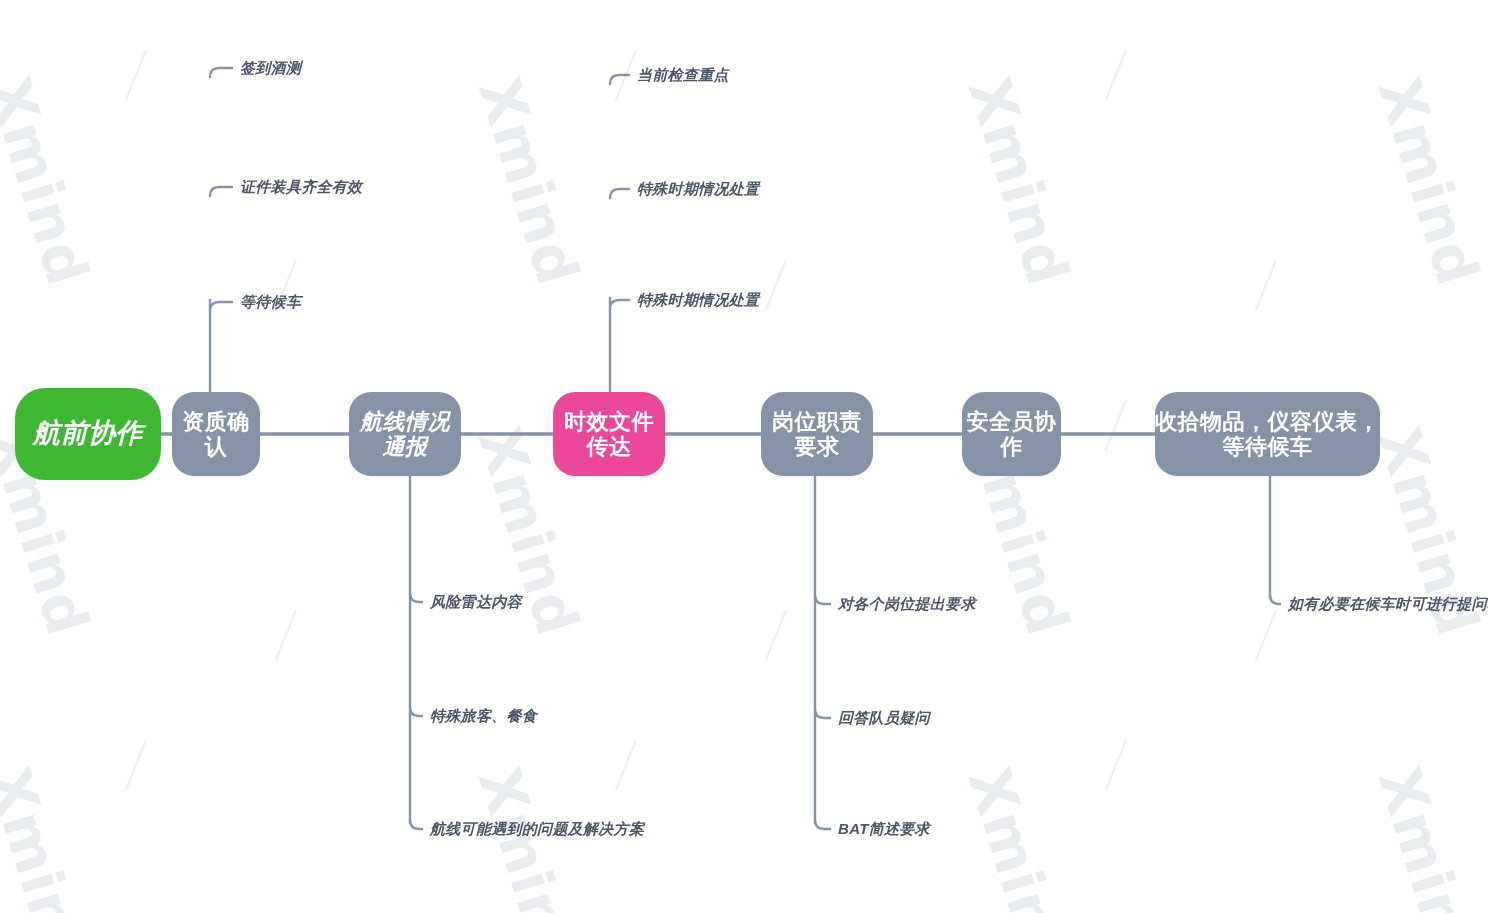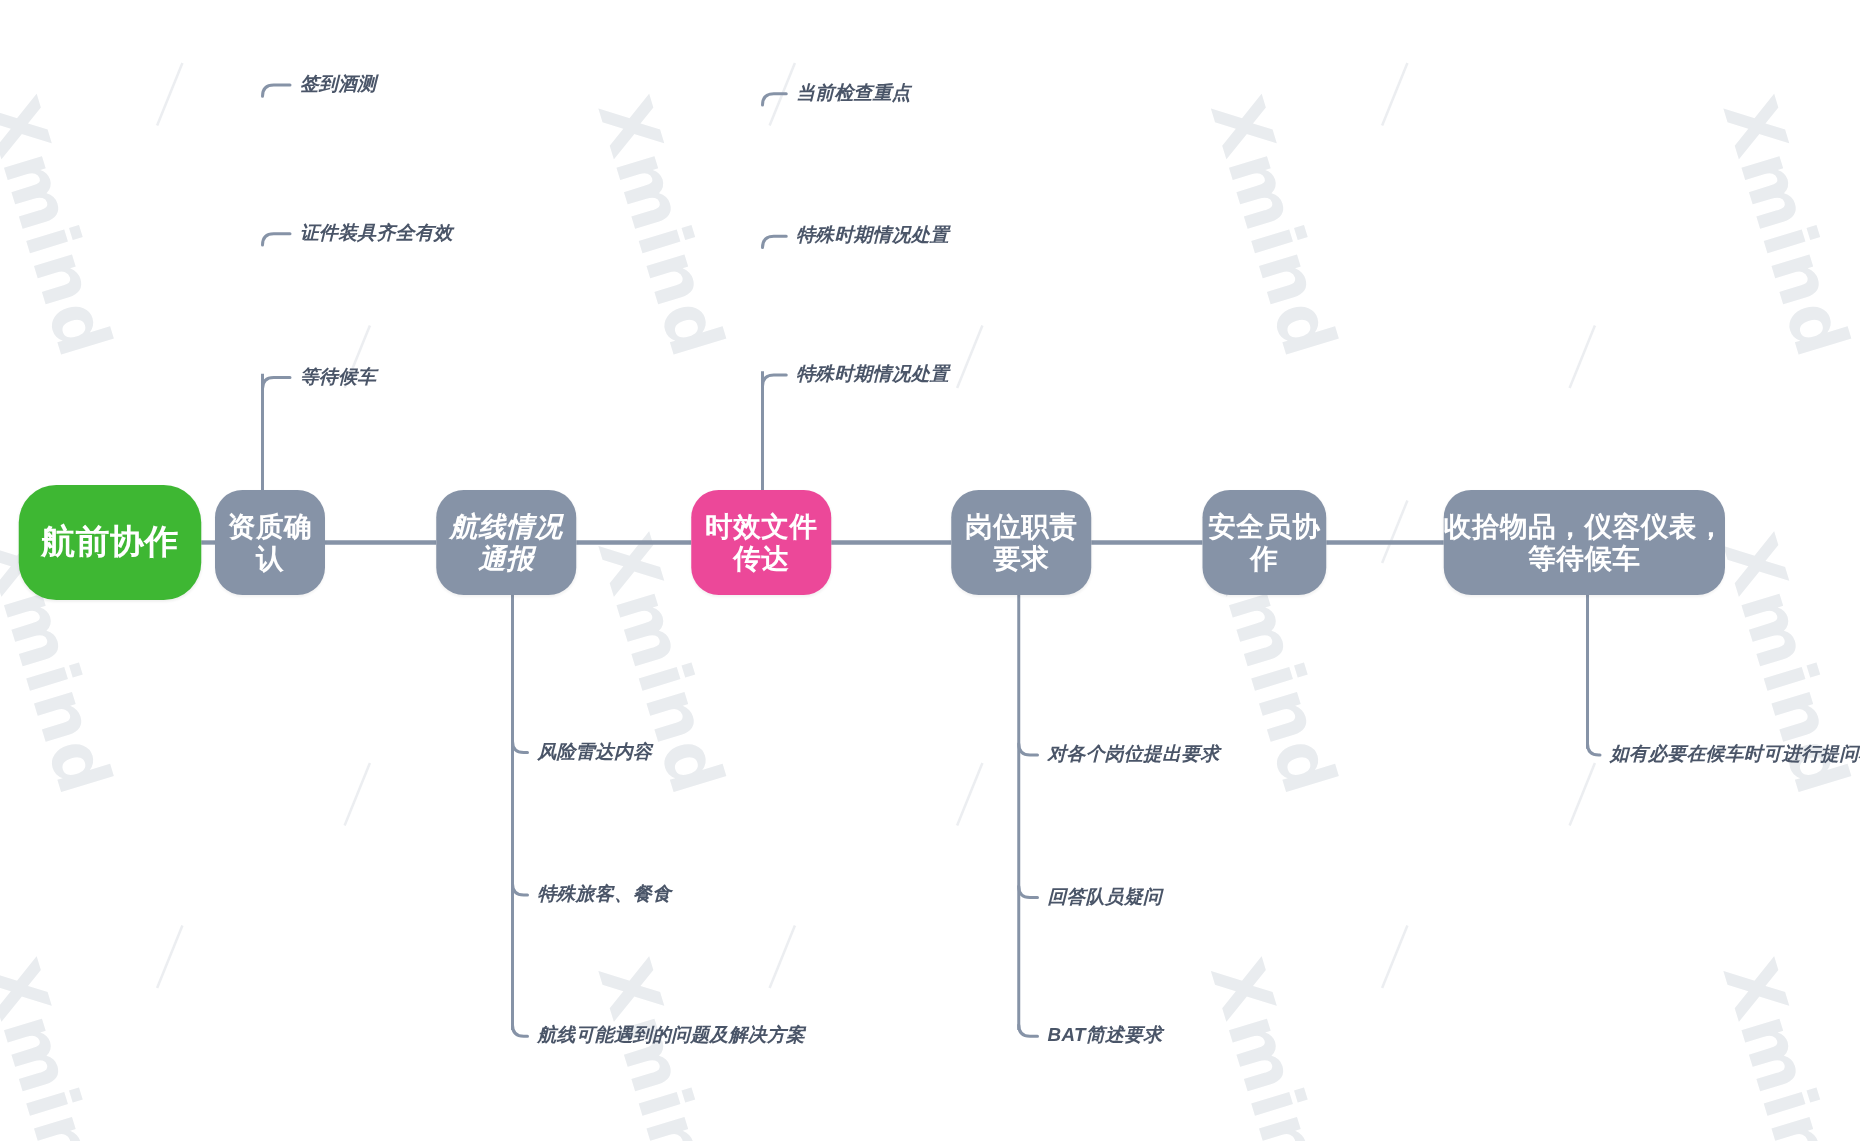--- a/index.html
+++ b/index.html
@@ -150,21 +150,21 @@
       <path d="M 610 309 Q 610 300 619 300 L 629 300" fill="none" stroke="#8693a7" stroke-width="2.4" stroke-linecap="round"></path>
       <line x1="815" y1="476" x2="815" y2="824" stroke="#8693a7" stroke-width="2.4" stroke-linecap="butt"></line>
       <path d="M 815 595 Q 815 604 824 604 L 830 604" fill="none" stroke="#8693a7" stroke-width="2.4" stroke-linecap="round"></path>
       <path d="M 815 709 Q 815 718 824 718 L 830 718" fill="none" stroke="#8693a7" stroke-width="2.4" stroke-linecap="round"></path>
       <path d="M 815 820 Q 815 829 824 829 L 830 829" fill="none" stroke="#8693a7" stroke-width="2.4" stroke-linecap="round"></path>
       <line x1="1270" y1="476" x2="1270" y2="599" stroke="#8693a7" stroke-width="2.4" stroke-linecap="butt"></line>
       <path d="M 1270 595 Q 1270 604 1279 604 L 1280 604" fill="none" stroke="#8693a7" stroke-width="2.4" stroke-linecap="round"></path>
     </svg>
 
   <div id="nodes-layer">
-      <div class="node root" style="left: 15px; top: 388px; width: 146px; height: 92px; background: rgb(62, 183, 51);">航前协作</div>
+      <div class="node root" style="left: 15px; top: 388px; width: 146px; height: 92px; background: rgb(62, 183, 51); font-style: italic;">航前协作</div>
       <div class="node main" style="left: 172px; top: 392px; width: 88px; height: 84px; background: rgb(134, 147, 167);">资质确认</div>
       <div class="leaf" style="left: 240px; top: 60px; color: rgb(74, 85, 104);">签到酒测</div>
       <div class="leaf" style="left: 240px; top: 179px; color: rgb(74, 85, 104);">证件装具齐全有效</div>
       <div class="leaf" style="left: 240px; top: 294px; color: rgb(74, 85, 104);">等待候车</div>
       <div class="node main" style="left: 349px; top: 392px; width: 112px; height: 84px; background: rgb(134, 147, 167); font-style: italic;">航线情况通报</div>
       <div class="leaf" style="left: 430px; top: 594px; color: rgb(74, 85, 104);">风险雷达内容</div>
       <div class="leaf" style="left: 430px; top: 708px; color: rgb(74, 85, 104);">特殊旅客、餐食</div>
       <div class="leaf" style="left: 430px; top: 821px; color: rgb(74, 85, 104);">航线可能遇到的问题及解决方案</div>
       <div class="node main" style="left: 553px; top: 392px; width: 112px; height: 84px; background: #ec4899;">时效文件传达</div>
       <div class="leaf" style="left: 637px; top: 67px; color: rgb(74, 85, 104);">当前检查重点</div>

